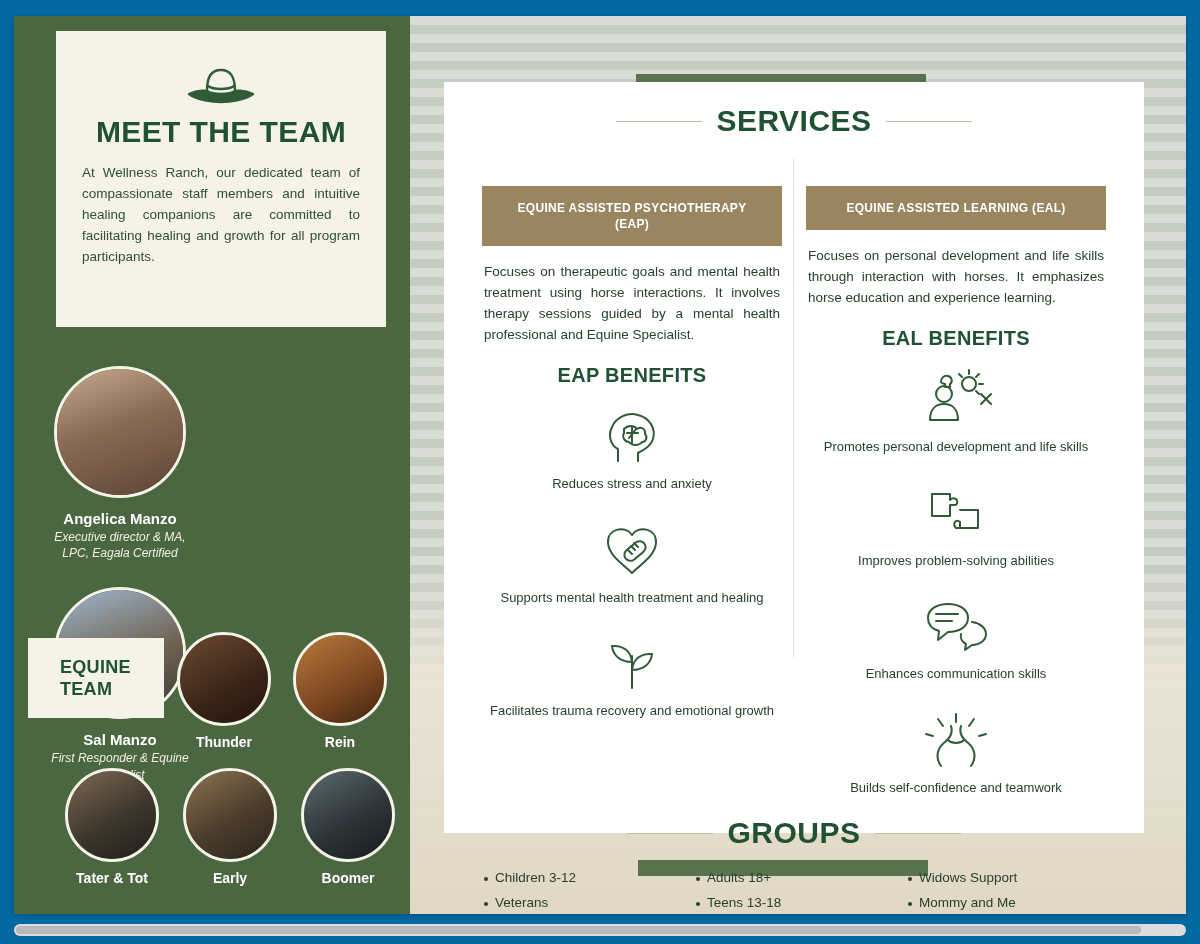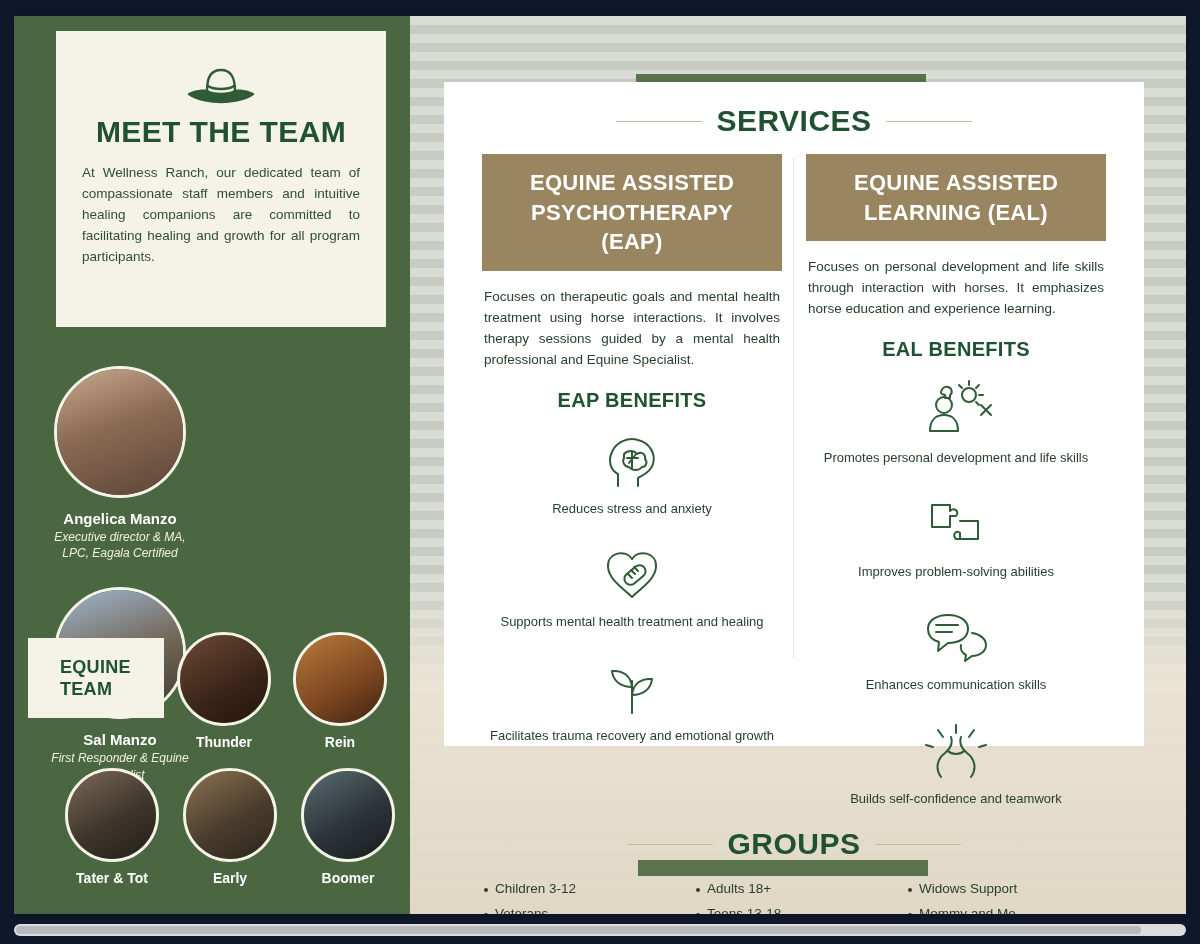--- a/index.html
+++ b/index.html
@@ -5,21 +5,21 @@
   * { box-sizing: border-box; margin: 0; padding: 0; }
   html, body {
     width: 1200px; height: 944px;
     background: #e9e9ea;
     font-family: "Liberation Sans", sans-serif;
     overflow: hidden;
   }
   .page {
     position: relative;
     width: 1200px; height: 944px;
-    background: #0f172a;
+    background: #0369a1;
     padding: 16px 14px 30px 14px;
   }
   .sheet {
     position: relative;
     width: 1172px; height: 898px;
     background: #fdfdfb;
     box-shadow: 0 1px 4px rgba(0,0,0,.25);
     overflow: hidden;
     display: flex;
   }
@@ -143,21 +143,21 @@
     position: absolute; left: 226px; top: 58px;
     width: 290px; height: 16px; background: #4a6741; opacity: .9;
   }
   .bar-bottom {
     position: absolute; left: 228px; bottom: 38px;
     width: 290px; height: 16px; background: #4a6741; opacity: .9;
   }
   .white-card {
     position: absolute;
     left: 34px; top: 66px;
-    width: 700px; height: 664px;
+    width: 700px; height: 751px;
     background: #ffffff;
     padding: 22px 26px 18px 26px;
   }
 
   .section-head {
     display: flex; align-items: center; justify-content: center;
     gap: 14px; margin-bottom: 16px;
   }
   .section-head .rule { height: 1px; background: #c8b89a; flex: 0 0 86px; }
   .section-title {
@@ -168,25 +168,26 @@
   .cols { display: flex; gap: 0; }
   .col { width: 50%; padding: 0 12px; position: relative; }
   .col.left-col::after {
     content: ""; position: absolute; right: 0; top: 4px;
     width: 1px; height: 500px; background: #e2e2de;
   }
   .col-banner {
     background: #9a8561;
     color: #ffffff;
     text-align: center;
-    font-size: 22px;
+    font-size: 12px;
     font-weight: bold;
     line-height: 1.35;
     padding: 14px 22px;
     letter-spacing: .3px;
+    margin-top: 32px;
   }
   .col-desc {
     color: #27402c;
     font-size: 13.5px;
     line-height: 1.55;
     text-align: justify;
     margin: 16px 2px 18px 2px;
   }
   .benefits-title {
     text-align: center;

